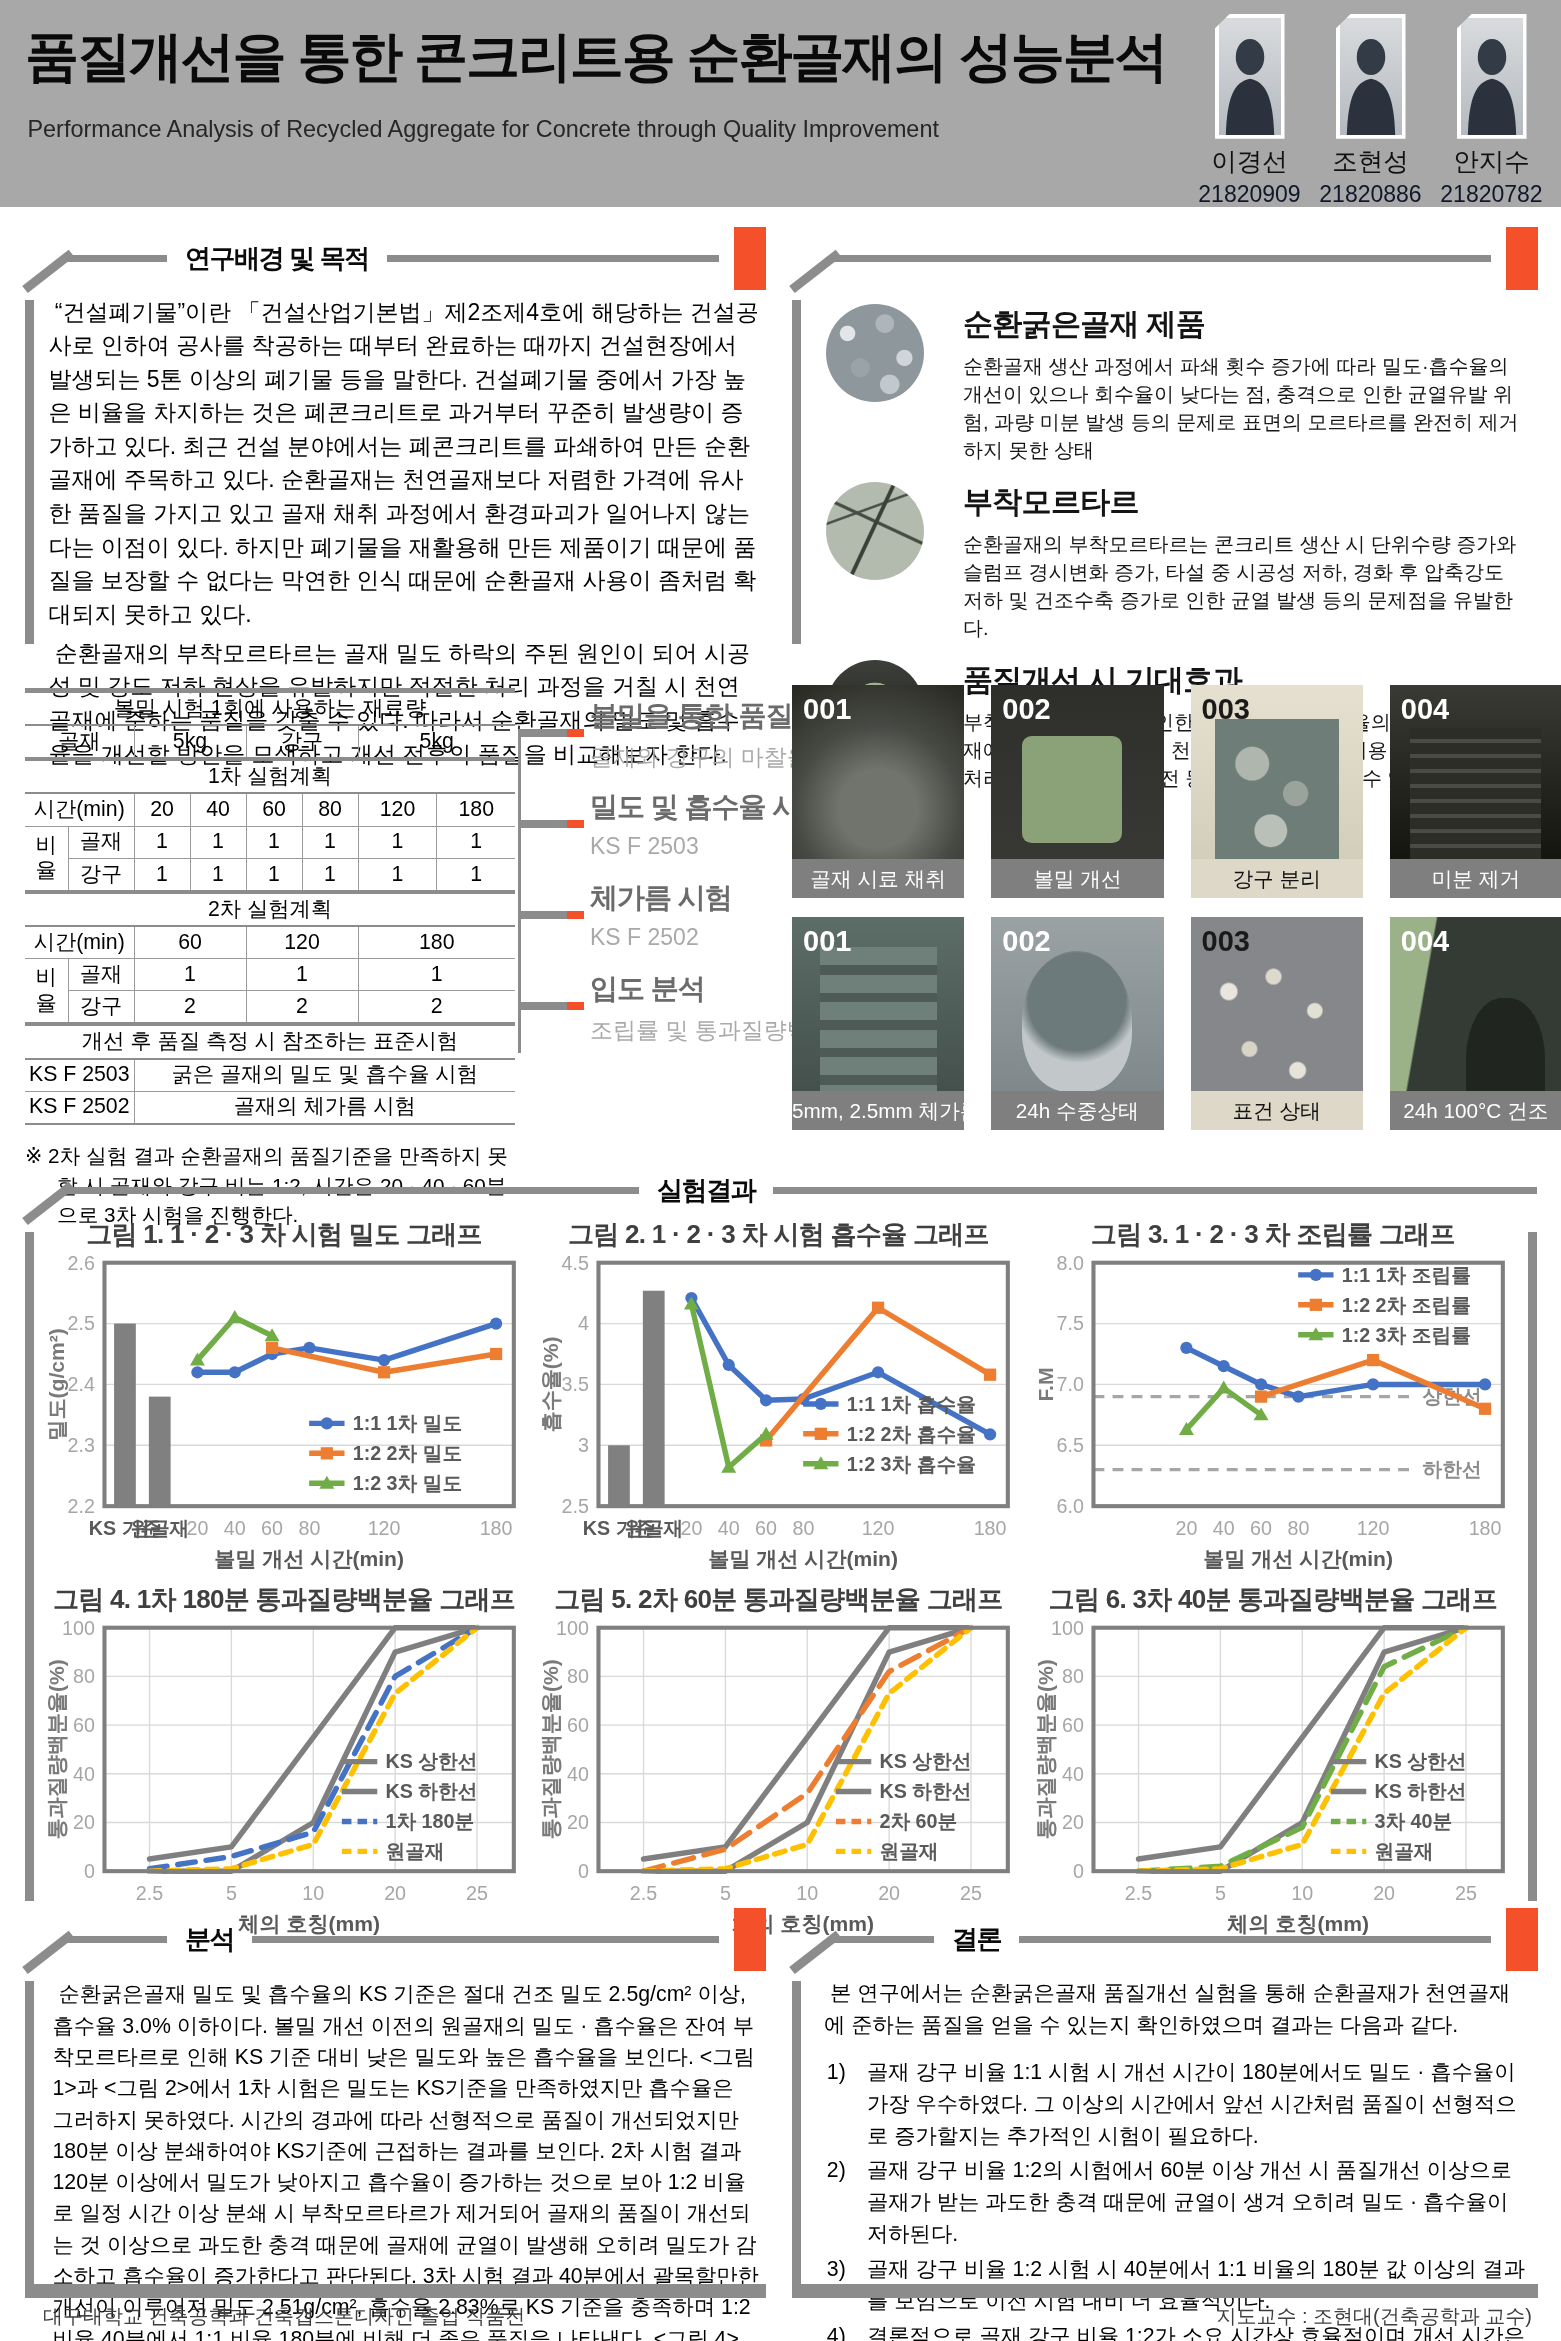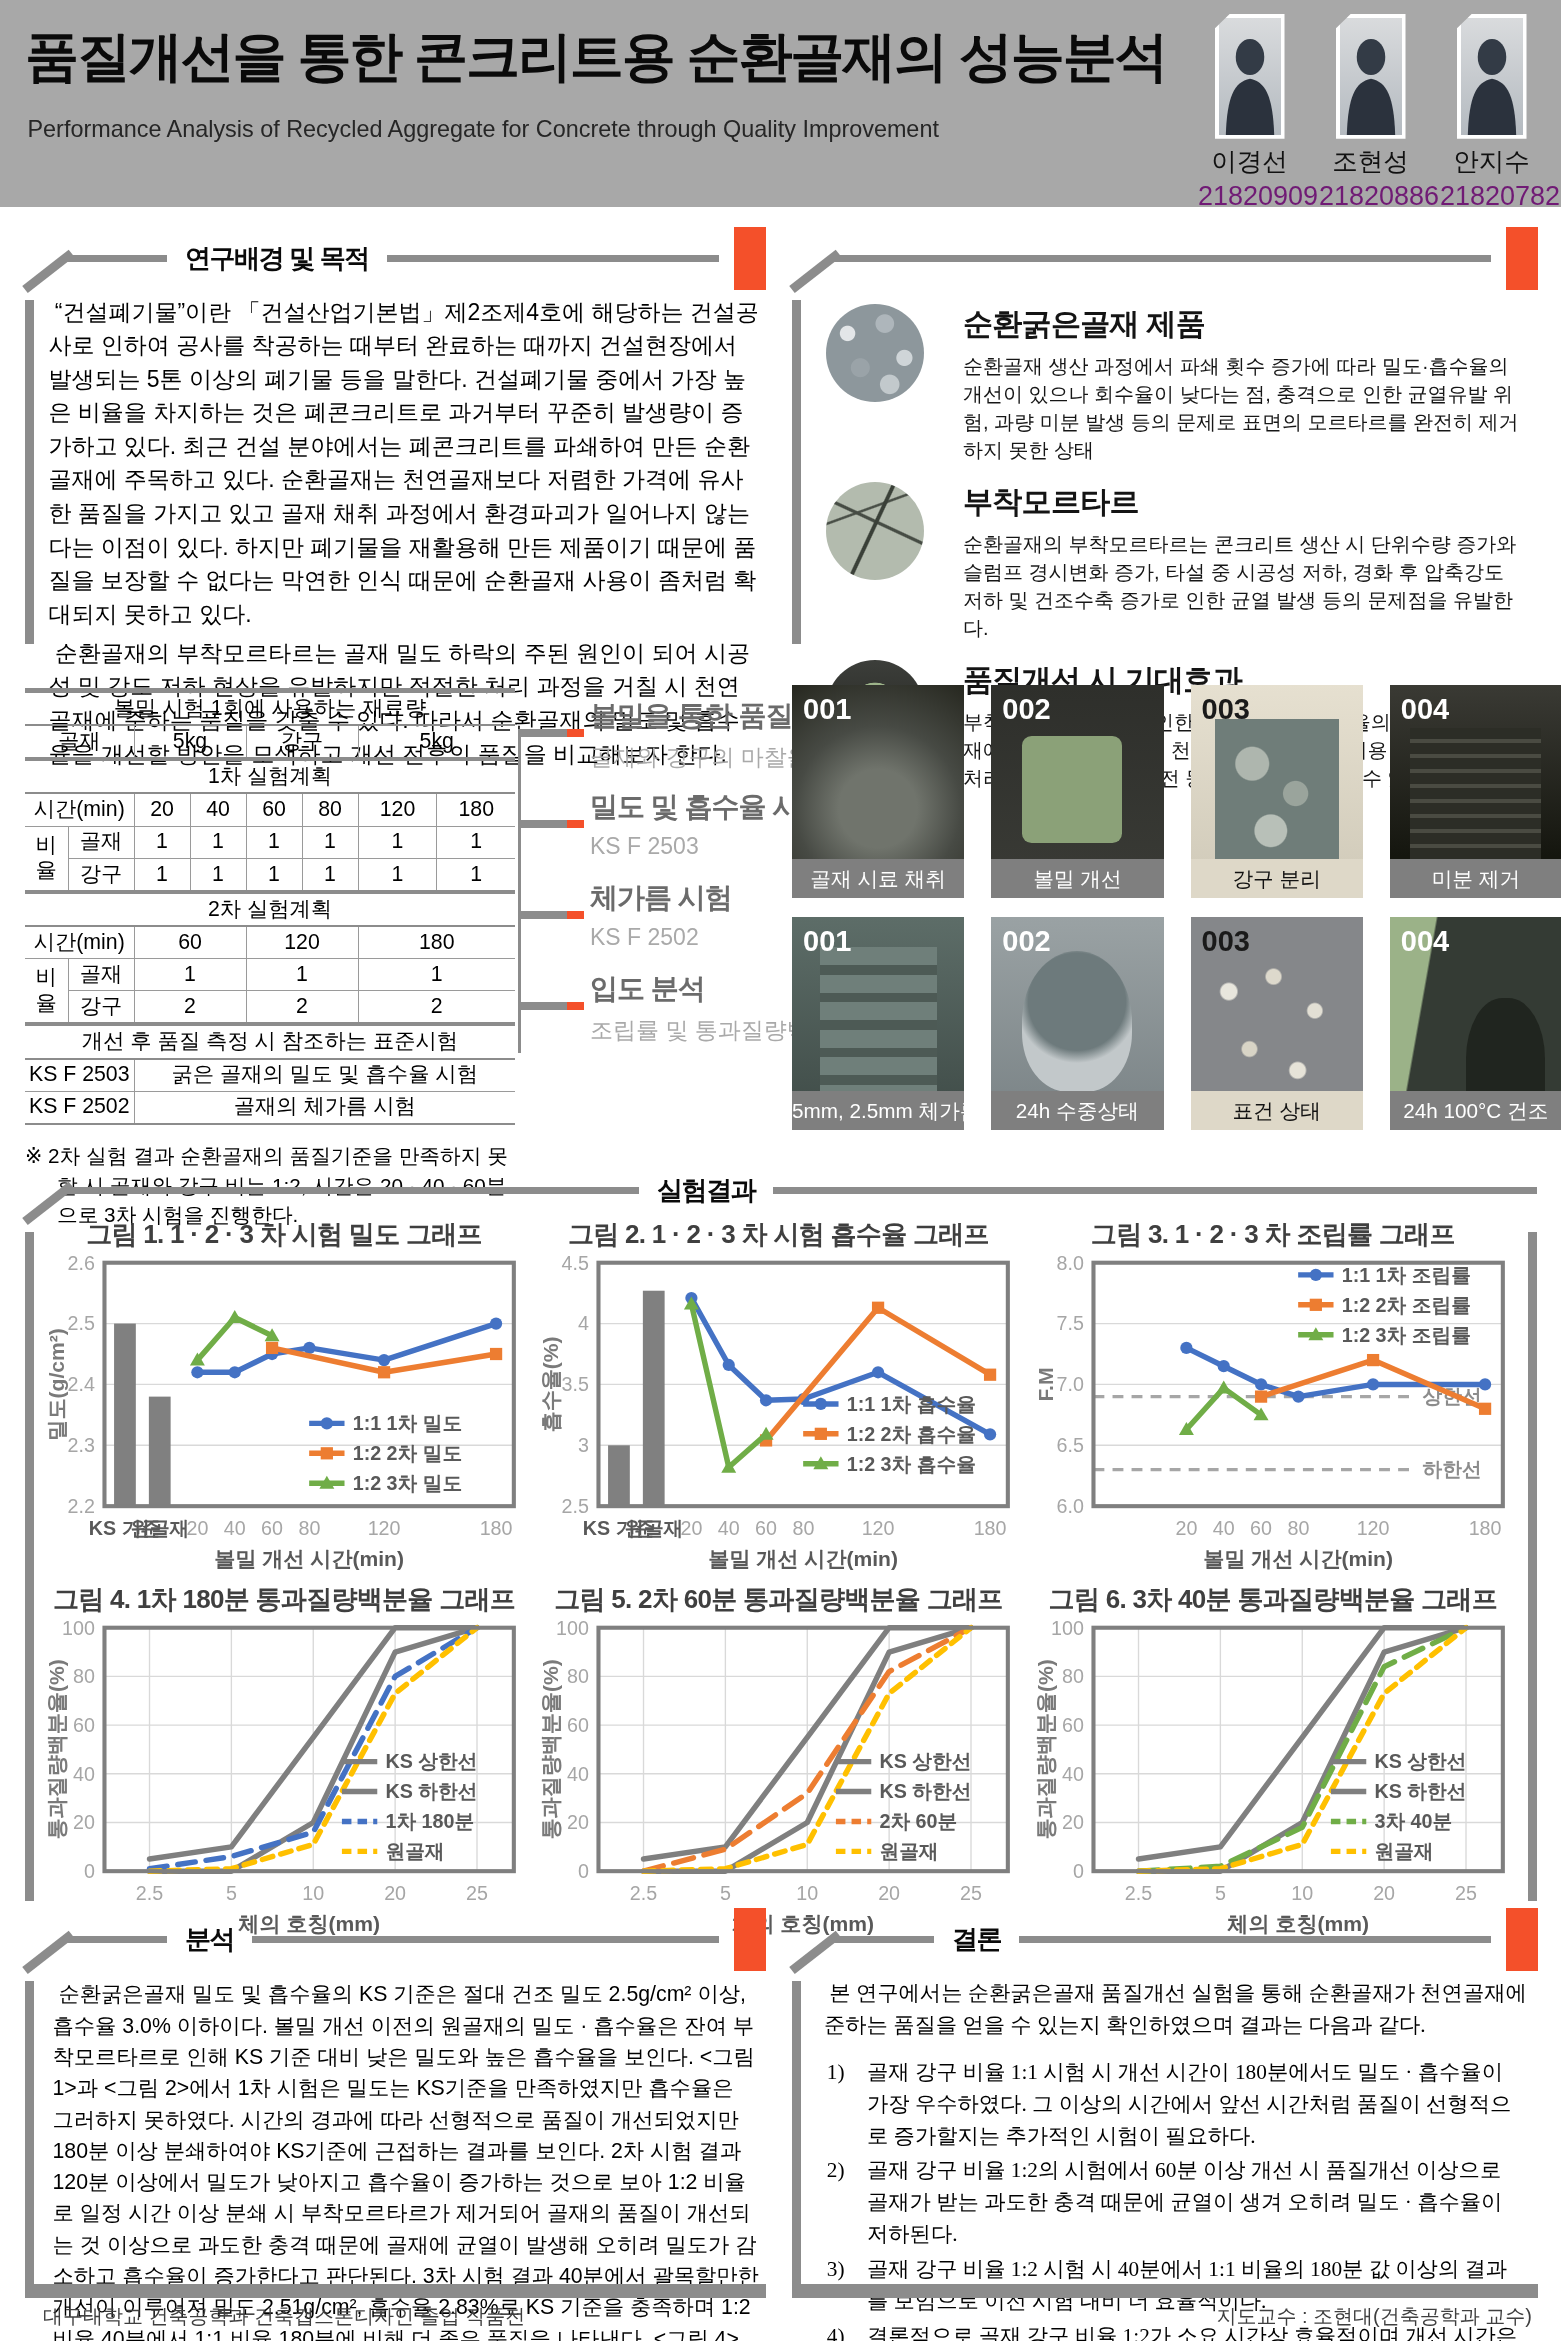--- a/index.html
+++ b/index.html
@@ -11,21 +11,21 @@
   #hdr .ptitle{position:absolute;left:25px;top:20.7px;font-size:54px;font-weight:900;
     letter-spacing:-2.1px;color:#0a0a0a;white-space:nowrap;}
   #hdr .psub{position:absolute;left:27.5px;top:116px;font-size:23.4px;color:#262626;white-space:nowrap;}
   #authors{position:absolute;right:18px;top:13.8px;display:flex;gap:18px;}
   .author-card{width:103px;text-align:center;}
   .a-photo{width:70px;height:125px;margin:0 auto;background:linear-gradient(#d9dbdd,#b4bac0);
     border:4.1px solid #fff;box-sizing:border-box;
     clip-path:polygon(22% 0,100% 0,100% 100%,0 100%,0 12%);}
   .a-photo svg{width:100%;height:100%;display:block;}
   .a-name{font-size:25.5px;font-weight:400;margin-top:5.5px;color:#111;}
-  .a-id{font-size:27px;margin-top:1.4px;color:#701a75;}
+  .a-id{font-size:23px;margin-top:1.4px;color:#0f172a;}
 
   
   section{position:absolute;}
   .sec-head{position:relative;display:flex;align-items:center;height:55px;padding-left:39px;}
   .hl{height:7.6px;background:#8c8c8c;}
   .hl-a{flex:0 0 103px;}
   .hl-b{flex:1;}
   .sec-head h2{margin:0 18px;font-size:26px;font-weight:900;letter-spacing:-1.4px;color:#0a0a0a;white-space:nowrap;}
   .orange-rect{width:32px;height:63px;background:#f4502a;margin-left:15px;flex:0 0 auto;}
   .diag{position:absolute;left:0;top:54px;width:59px;height:9px;background:#8c8c8c;
@@ -129,21 +129,21 @@
   .charts-row{display:flex;gap:12.4px;}
   .charts-row + .charts-row{margin-top:8.3px;}
   .chart-block{width:482px;}
   .c-title{text-align:center;font-size:26px;font-weight:700;color:#3f3f3f;letter-spacing:-0.7px;
     margin-bottom:1.4px;white-space:nowrap;}
   .chart-svg{width:476px;height:320px;display:block;margin:0 auto;}
 
   
   #analysis{left:25px;top:1912px;width:741px;height:386px;}
   #analysis .sec-body{margin:12.4px 6.9px 0 27.5px;font-size:21.3px;line-height:1.47;white-space:pre-wrap;}
-  #conclusion{left:792px;top:1912px;width:746px;height:386px;font-family:Liberation Serif, serif;}
+  #conclusion{left:792px;top:1912px;width:746px;height:386px;}
   #conclusion .sec-body{margin:11px 11px 0 32px;font-size:21.3px;line-height:1.5;}
   #conclusion .intro{margin:0 0 15px 0;white-space:pre-wrap;}
   .cc-item{position:relative;padding-left:43px;margin-bottom:2.8px;}
   .cc-num{position:absolute;left:2.8px;top:0;}
 
   
   #ftr-left{position:absolute;left:43px;top:2303px;font-size:20px;color:#3f3f3f;}
   #ftr-right{position:absolute;right:29px;top:2303px;font-size:20px;color:#3f3f3f;}
 </style>
 </head>

